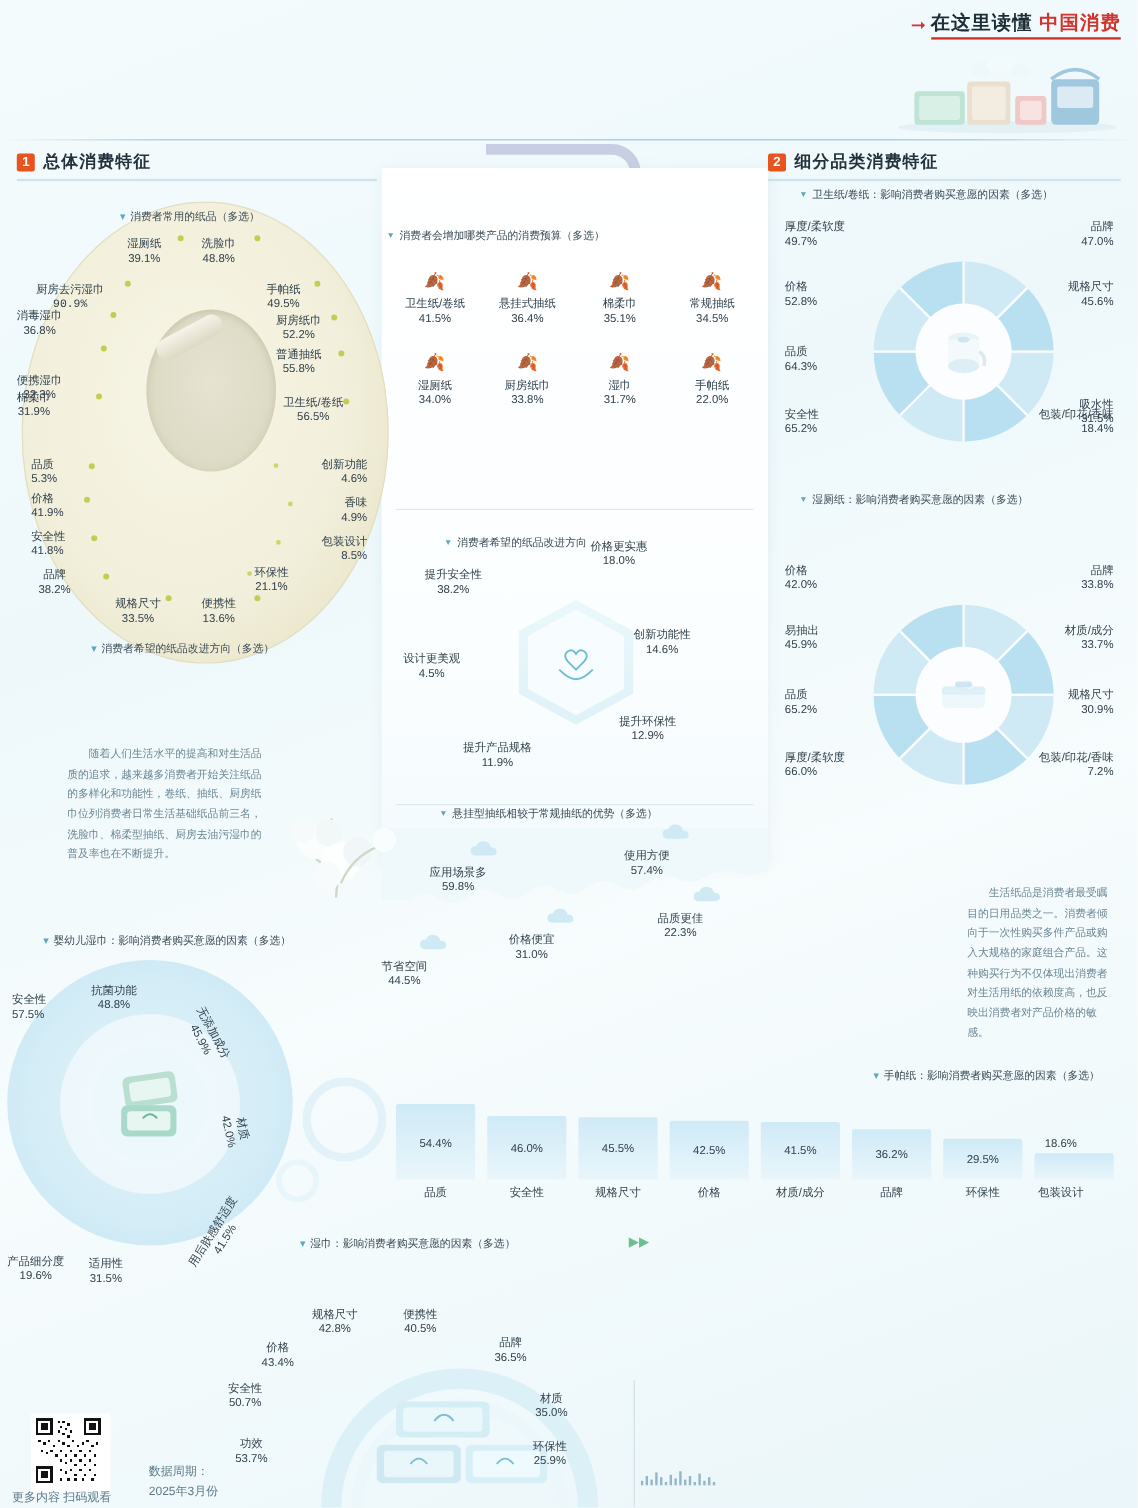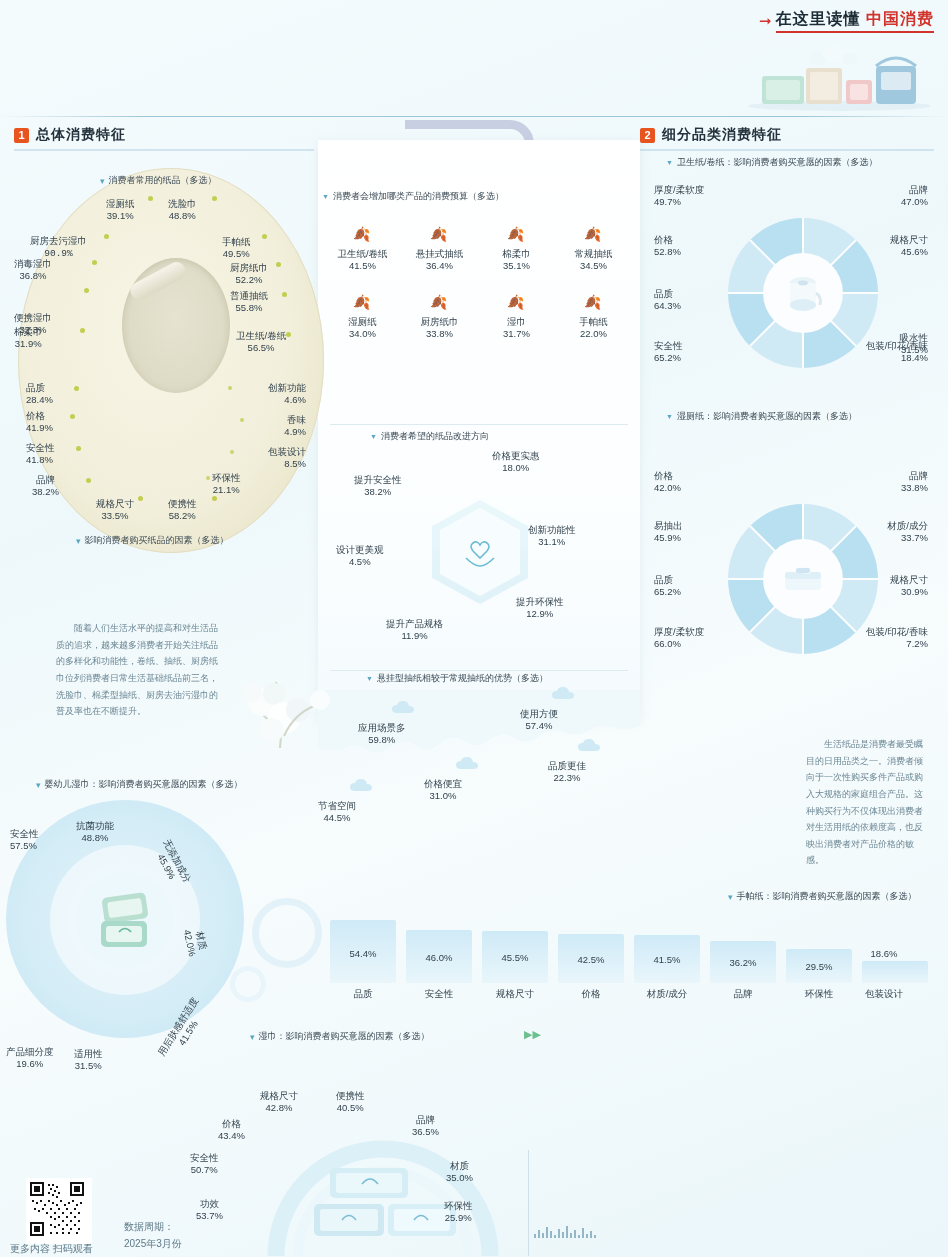--- a/index.html
+++ b/index.html
@@ -226,21 +226,21 @@
 </div>
 <div class="dot" style="top:328px;left:80px;"></div>
 <div class="abs lbl" style="top:330px;left:236px;">
   <span>卫生纸/卷纸</span>
   <span class="v">56.5%</span>
 </div>
 <div class="dot" style="top:332px;left:286px;"></div>
 
 <div class="abs lbl lbl-l" style="top:382px;left:26px;">
   <span>品质</span>
-  <span class="v">28.4%</span>
+  <span class="v">5.3%</span>
 </div>
 <div class="dot" style="top:386px;left:74px;"></div>
 <div class="abs lbl lbl-r" style="top:382px;left:236px;width:70px;">
   <span>创新功能</span>
   <span class="v">4.6%</span>
 </div>
 <div class="dot sm" style="top:386px;left:228px;"></div>
 
 <div class="abs lbl lbl-l" style="top:410px;left:26px;">
   <span>价格</span>
@@ -275,27 +275,27 @@
 </div>
 <div class="dot sm" style="top:476px;left:206px;"></div>
 
 <div class="abs lbl" style="top:498px;left:96px;">
   <span>规格尺寸</span>
   <span class="v">33.5%</span>
 </div>
 <div class="dot" style="top:496px;left:138px;"></div>
 <div class="abs lbl" style="top:498px;left:168px;">
   <span>便携性</span>
-  <span class="v">58.2%</span>
+  <span class="v">13.6%</span>
 </div>
 <div class="dot" style="top:496px;left:212px;"></div>
 
 <div class="abs sub-title" style="top:534px;left:76px;">
   <span class="bullet">▾</span>
-  <span>影响消费者购买纸品的因素（多选）</span>
+  <span>消费者希望的纸品改进方向（多选）</span>
 </div>
 
 <div class="abs paragraph" style="top:620px;left:56px;width:164px;text-indent:18px;">随着人们生活水平的提高和对生活品质的追求，越来越多消费者开始关注纸品的多样化和功能性，卷纸、抽纸、厨房纸巾位列消费者日常生活基础纸品前三名，洗脸巾、棉柔型抽纸、厨房去油污湿巾的普及率也在不断提升。</div>
 
 <div class="abs" style="top:640px;left:228px;width:140px;height:120px;">
   <svg width="140" height="120" viewBox="0 0 140 120">
     <path d="M52 108 q4 -40 -4 -66" stroke="#cfd8c9" stroke-width="2" fill="none"></path>
     <path d="M52 86 q-16 -6 -26 -22" stroke="#cfd8c9" stroke-width="2" fill="none"></path>
     <circle cx="34" cy="62" r="14" fill="#fbfdfd"></circle>
       <circle cx="46" cy="54" r="11" fill="#f2f7f8"></circle>
@@ -345,21 +345,21 @@
       <div class="leaf">🍂</div>
       <div class="lbl" style="margin-top:6px;"><span>湿巾</span><span class="v">31.7%</span></div>
     </div>
     <div style="width:77px;text-align:center;">
       <div class="leaf">🍂</div>
       <div class="lbl" style="margin-top:6px;"><span>手帕纸</span><span class="v">22.0%</span></div>
     </div>
   </div>
 </div>
 
-<div class="abs sub-title" style="top:430px;left:370px;">
+<div class="abs sub-title" style="top:446px;left:370px;">
   <span class="tri">▼</span>
   <span>消费者希望的纸品改进方向</span>
 </div>
 
 <div class="abs hexwrap">
   <div class="hex"></div>
   <div class="hex-in">
     <svg width="36" height="32" viewBox="0 0 36 32">
       <path d="M18 9 q-3 -5 -7 -2 q-4 3 0 8 l7 7 l7 -7 q4 -5 0 -8 q-4 -3 -7 2z" fill="none" stroke="#6fbcd6" stroke-width="1.6"></path>
       <path d="M4 22 q8 8 14 8 q6 0 14 -8" fill="none" stroke="#6fbcd6" stroke-width="1.6"></path>
@@ -370,21 +370,21 @@
 <div class="abs lbl" style="top:474px;left:354px;">
   <span>提升安全性</span>
   <span class="v">38.2%</span>
 </div>
 <div class="abs lbl" style="top:450px;left:492px;">
   <span>价格更实惠</span>
   <span class="v">18.0%</span>
 </div>
 <div class="abs lbl" style="top:524px;left:528px;">
   <span>创新功能性</span>
-  <span class="v">31.1%</span>
+  <span class="v">14.6%</span>
 </div>
 <div class="abs lbl" style="top:596px;left:516px;">
   <span>提升环保性</span>
   <span class="v">12.9%</span>
 </div>
 <div class="abs lbl" style="top:618px;left:386px;">
   <span>提升产品规格</span>
   <span class="v">11.9%</span>
 </div>
 <div class="abs lbl" style="top:544px;left:336px;">

